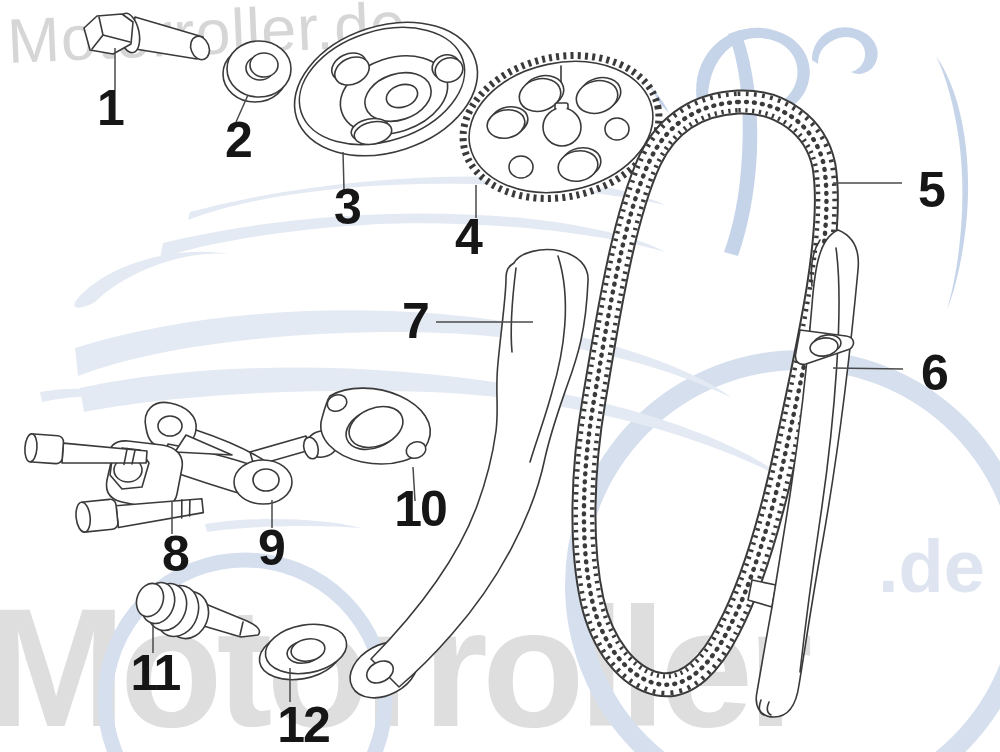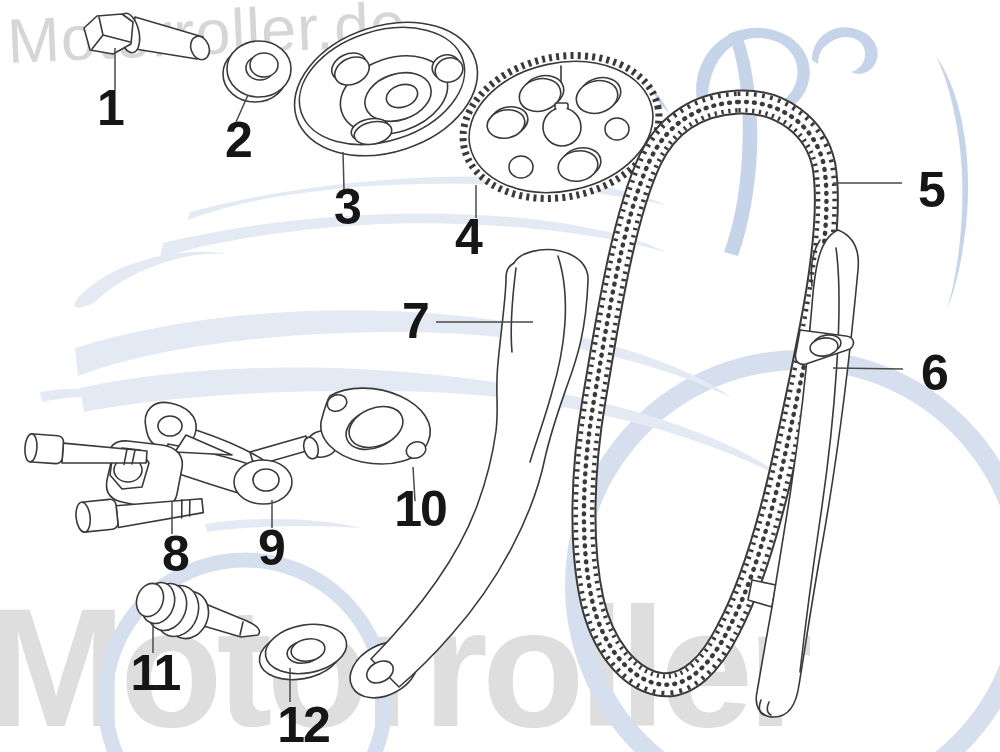--- a/index.html
+++ b/index.html
@@ -222,20 +222,21 @@
       <line class="ldr" x1="833" y1="368" x2="903" y2="369"></line>
       <line class="ldr" x1="436" y1="322" x2="533" y2="322"></line>
       <line class="ldr" x1="172" y1="502" x2="172" y2="534"></line>
       <line class="ldr" x1="272" y1="500" x2="272" y2="528"></line>
       <line class="ldr" x1="413" y1="467" x2="415" y2="501"></line>
       <line class="ldr" x1="153" y1="624" x2="153" y2="653"></line>
       <line class="ldr" x1="290" y1="668" x2="290" y2="702"></line>
     </g>
   </svg>
 
+  <div class="wm wm-de">.de</div>
 
   <div class="lbl" style="left:110px;top:83px;">1</div>
   <div class="lbl" style="left:238px;top:115px;">2</div>
   <div class="lbl" style="left:347px;top:182px;">3</div>
   <div class="lbl" style="left:468px;top:212px;">4</div>
   <div class="lbl" style="left:931px;top:165px;">5</div>
   <div class="lbl" style="left:934px;top:348px;">6</div>
   <div class="lbl" style="left:415px;top:296px;">7</div>
   <div class="lbl" style="left:175px;top:529px;">8</div>
   <div class="lbl" style="left:271px;top:523px;">9</div>

